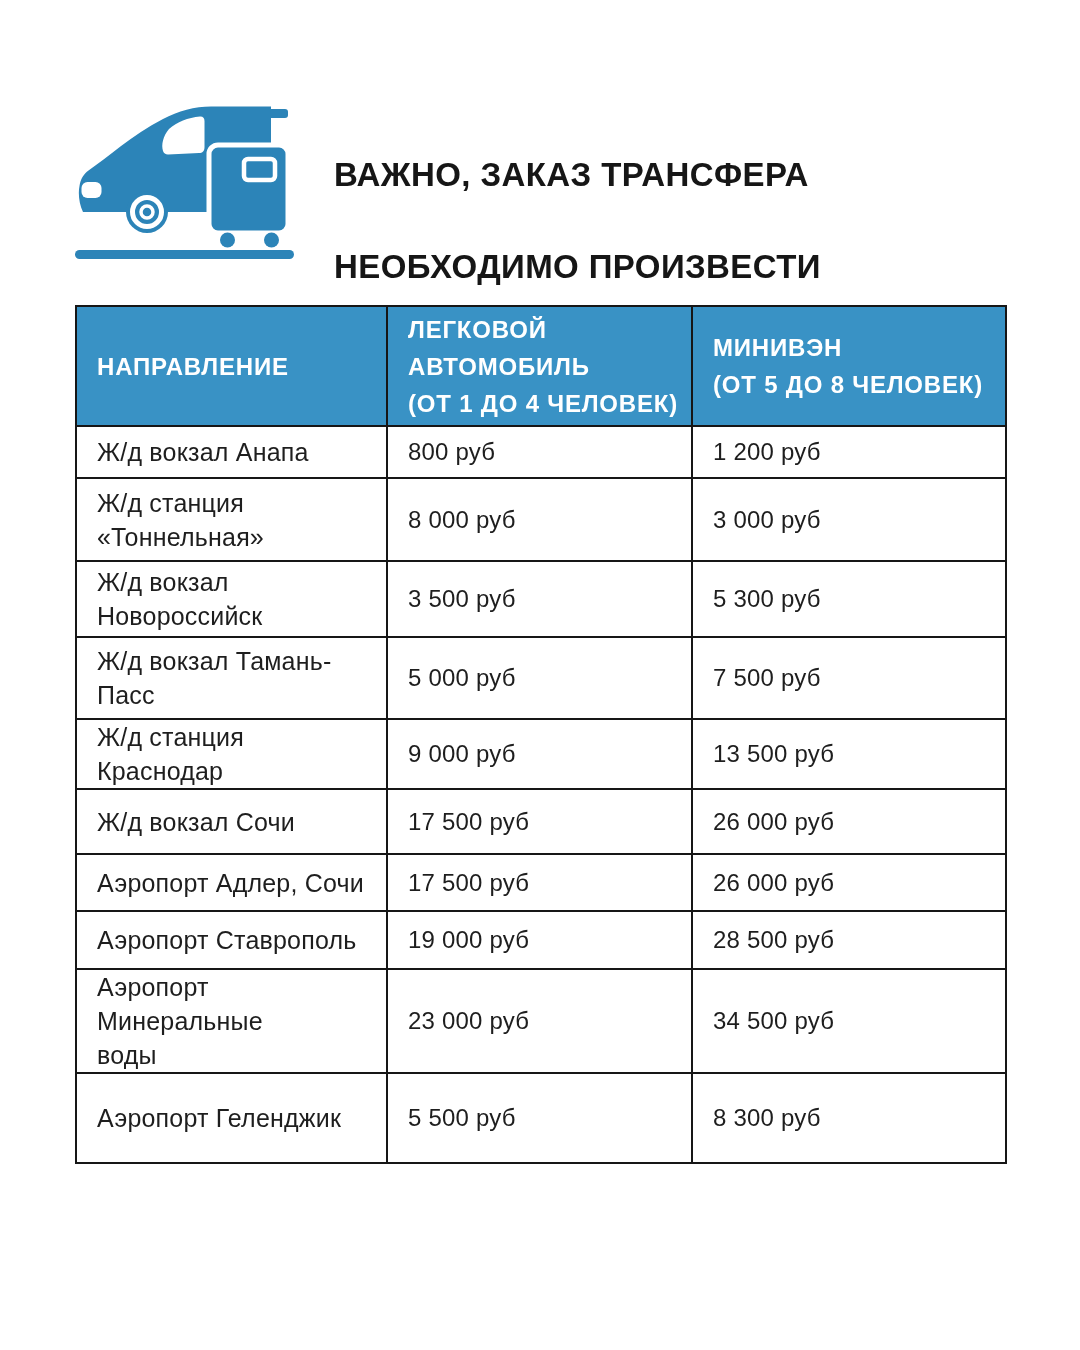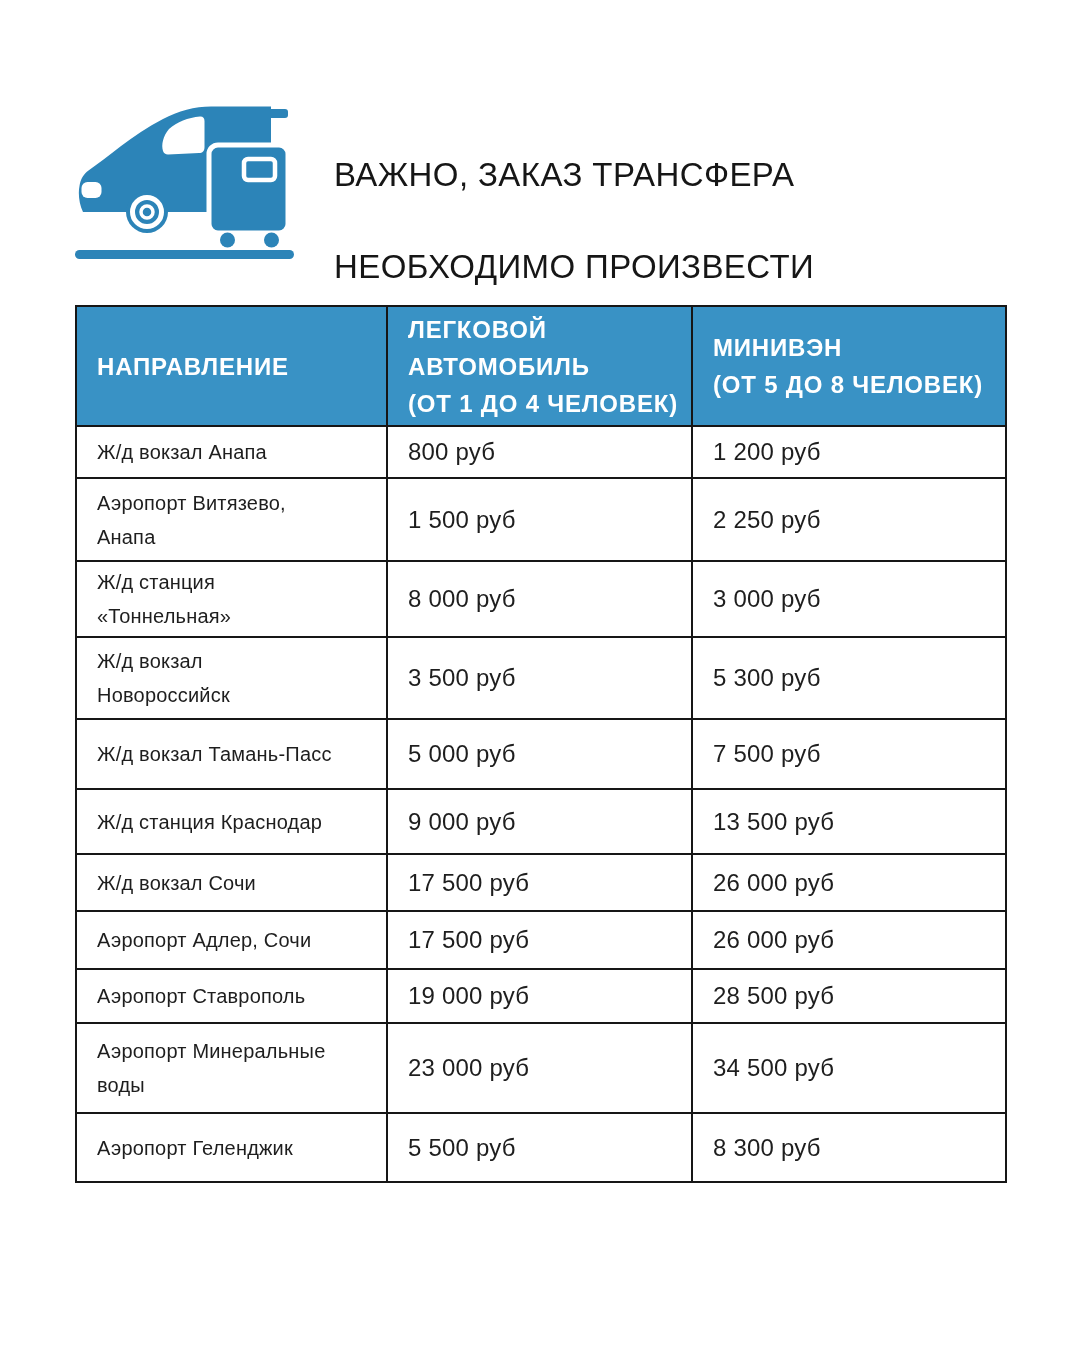--- a/index.html
+++ b/index.html
@@ -10,21 +10,21 @@
   }
   .page { position: relative; width: 1080px; height: 1350px; background: #ffffff; overflow: hidden; }
 
   
   .notice { position: absolute; top: 98px; left: 75px; display: flex; gap: 24px; align-items: flex-start; }
   .icon-wrap { width: 235px; height: 170px; flex: 0 0 auto; }
   .icon-wrap svg { display: block; width: 235px; height: 170px; }
   .notice-text {
     margin: 8px 0 0 0;
     font-size: 33px; line-height: 46px;
-    font-weight: normal; letter-spacing: 0.4px;
+    font-weight: bold; letter-spacing: 0.4px;
     color: #161616; text-transform: uppercase;
     white-space: pre-line;
   }
   .notice-text span { display: block; }
 
   
   table.price-table {
     position: absolute; top: 305px; left: 75px;
     width: 930px; border-collapse: collapse; table-layout: fixed;
     background: #ffffff;
@@ -33,21 +33,21 @@
   .price-table thead tr { height: 120px; }
   .price-table th {
     background: #3992c5; color: #ffffff;
     font-size: 24px; line-height: 37px; font-weight: bold;
     letter-spacing: 0.8px; text-align: left;
     padding: 0 12px 0 20px; vertical-align: middle;
     text-transform: uppercase;
   }
   .price-table th span { display: block; }
   .price-table td {
-    font-size: 20px; color: #1e1e1e; font-weight: normal;
+    font-size: 25px; color: #1e1e1e; font-weight: normal;
     letter-spacing: 0.2px; line-height: 34px;
     padding: 0 14px 0 20px; vertical-align: middle;
     background: #ffffff;
   }
   .price-table td.price-cell { font-size: 24px; }
   .direction-text { white-space: pre-line; }
 
   tbody tr:nth-child(1)  { height: 52px; }
   tbody tr:nth-child(2)  { height: 83px; }
   tbody tr:nth-child(3)  { height: 76px; }
@@ -138,26 +138,20 @@
         </th>
       </tr>
     </thead>
     <tbody id="price-rows">
         <tr>
           <td><span class="direction-text">Ж/д вокзал Анапа</span></td>
           <td class="price-cell"><span>800 руб</span></td>
           <td class="price-cell"><span>1 200 руб</span></td>
         </tr>
         <tr>
-          <td><span class="direction-text">Аэропорт Витязево,
-Анапа</span></td>
-          <td class="price-cell"><span>1 500 руб</span></td>
-          <td class="price-cell"><span>2 250 руб</span></td>
-        </tr>
-        <tr>
           <td><span class="direction-text">Ж/д станция
 «Тоннельная»</span></td>
           <td class="price-cell"><span>8 000 руб</span></td>
           <td class="price-cell"><span>3 000 руб</span></td>
         </tr>
         <tr>
           <td><span class="direction-text">Ж/д вокзал
 Новороссийск</span></td>
           <td class="price-cell"><span>3 500 руб</span></td>
           <td class="price-cell"><span>5 300 руб</span></td>

